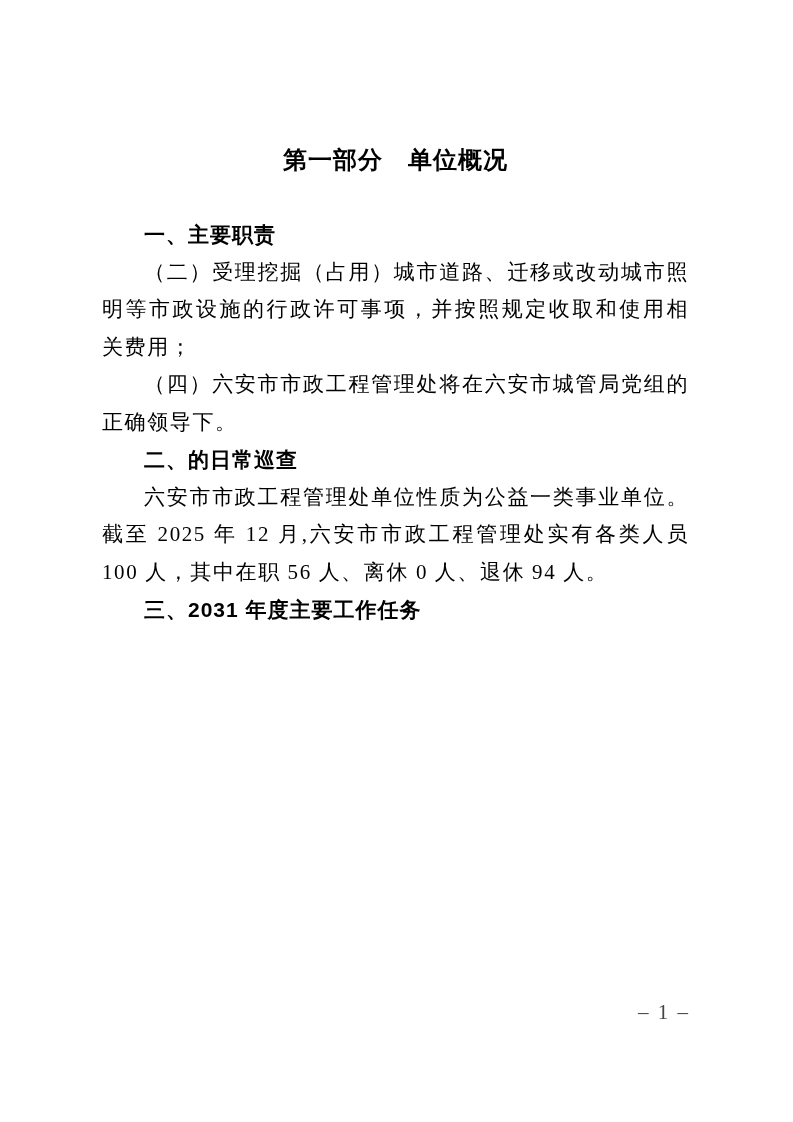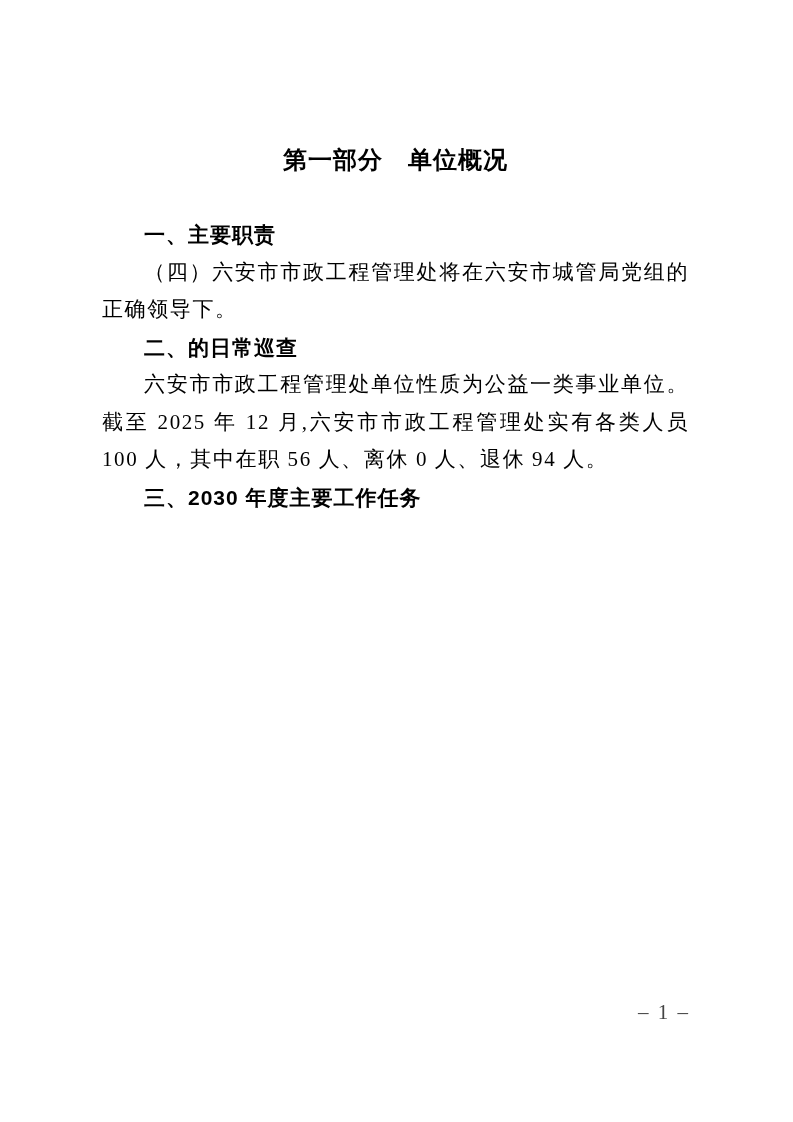--- a/index.html
+++ b/index.html
@@ -63,28 +63,29 @@
 </head>
 <body>
 
 <div class="page">
   <div class="content">
 
     <h1 class="doc-title">第一部分　单位概况</h1>
 
     <section>
       <h2 class="sec-heading">一、主要职责</h2>
+      <p class="body-para">（二）受理挖掘（占用）城市道路、迁移或改动城市照明等市政设施的行政许可事项，并按照规定收取和使用相关费用；</p>
       <p class="body-para">（四）六安市市政工程管理处将在六安市城管局党组的正确领导下。</p>
     </section>
 
     <section>
       <h2 class="sec-heading">二、的日常巡查</h2>
       <p class="body-para">六安市市政工程管理处单位性质为公益一类事业单位。截至 2025 年 12 月,六安市市政工程管理处实有各类人员 100 人，其中在职 56 人、离休 0 人、退休 94 人。</p>
     </section>
 
     <section>
-      <h2 class="sec-heading">三、2030 年度主要工作任务</h2>
+      <h2 class="sec-heading">三、2031 年度主要工作任务</h2>
     </section>
 
   </div>
 
   <div class="page-number">– 1 –</div>
 </div>
 
 </body></html>

